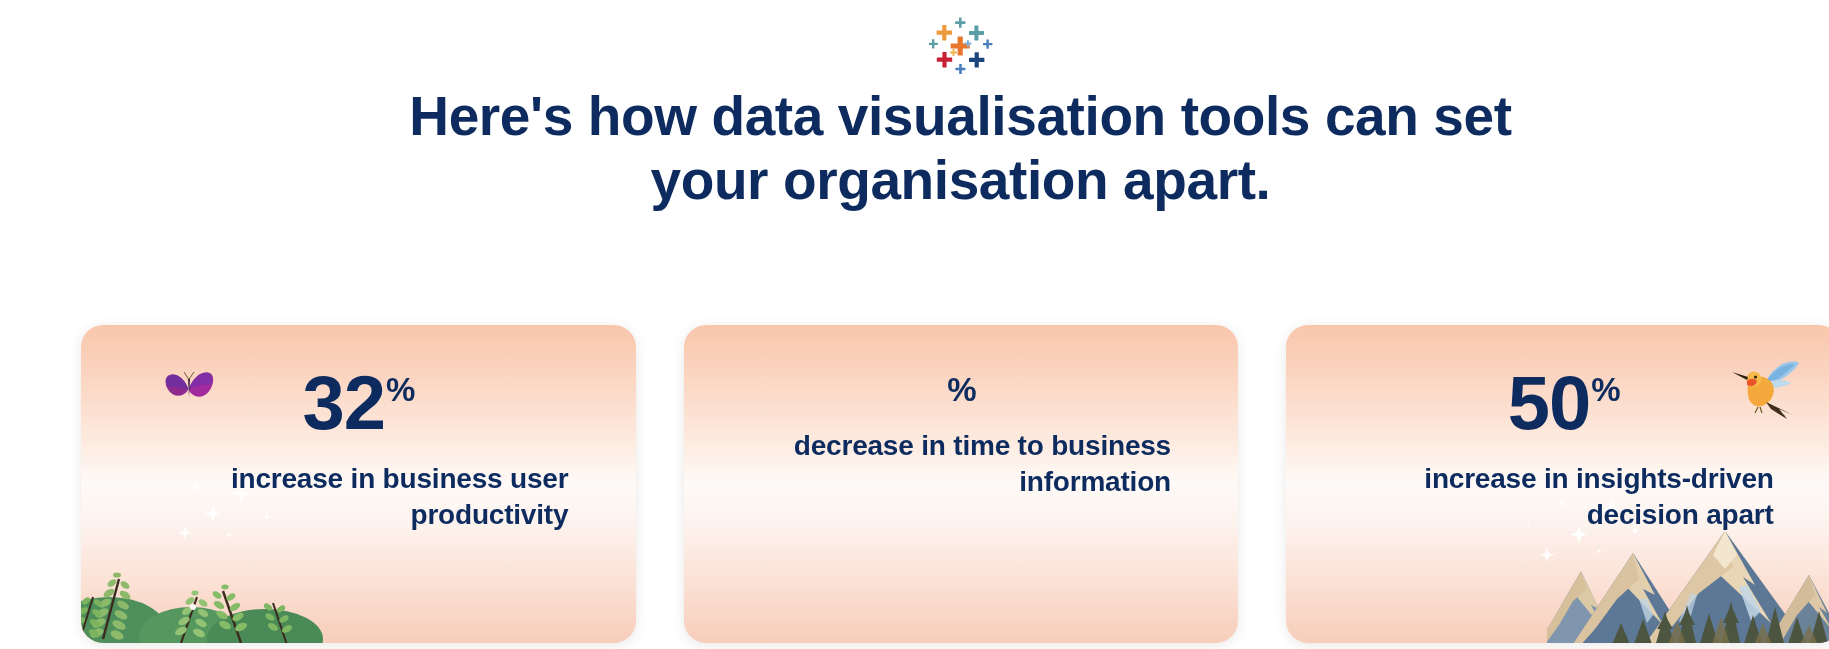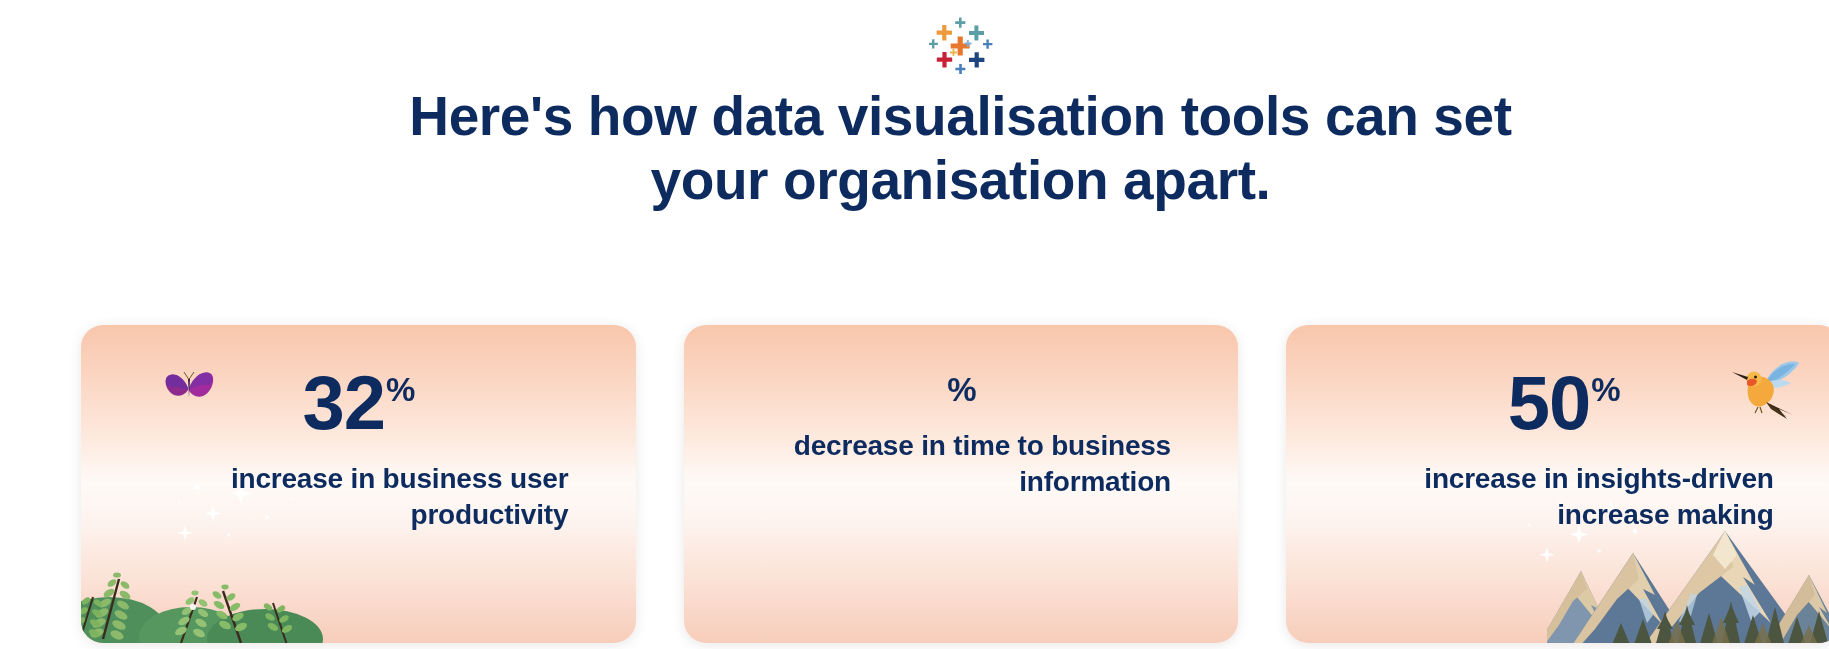--- a/index.html
+++ b/index.html
@@ -416,18 +416,18 @@
             <path d="M252 118 L262 96 L272 118 Z" opacity="0.8"></path>
           </g>
         </g>
       </svg>
 
       <div class="card-inner">
         <div class="stat-number">
           <span>50</span>
           <span class="pct">%</span>
         </div>
-        <div class="stat-label">increase in insights-driven increase making</div>
+        <div class="stat-label">increase in insights-driven decision apart</div>
       </div>
     </div>
 
   </div>
 </div>
 
 </body></html>

